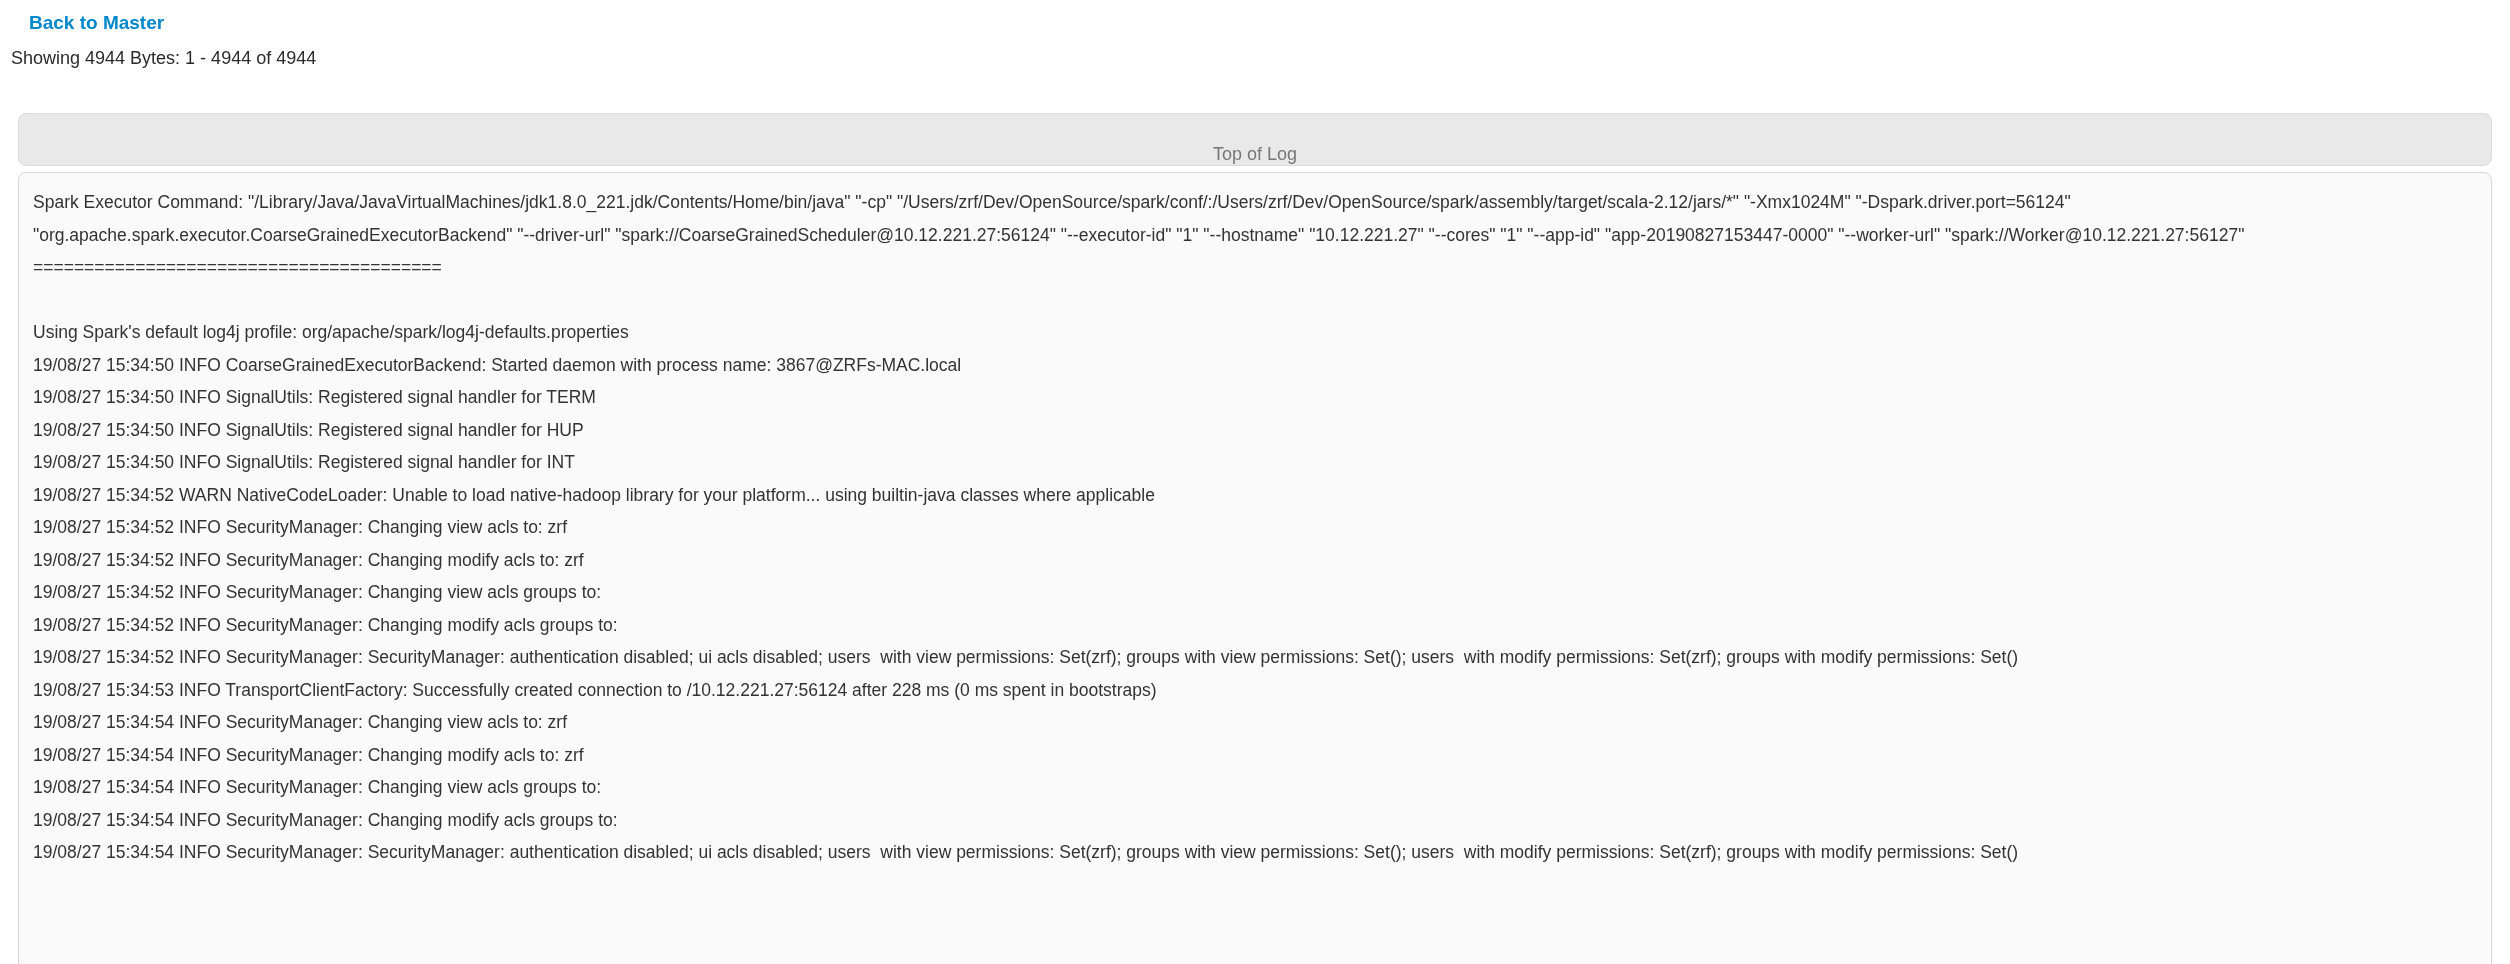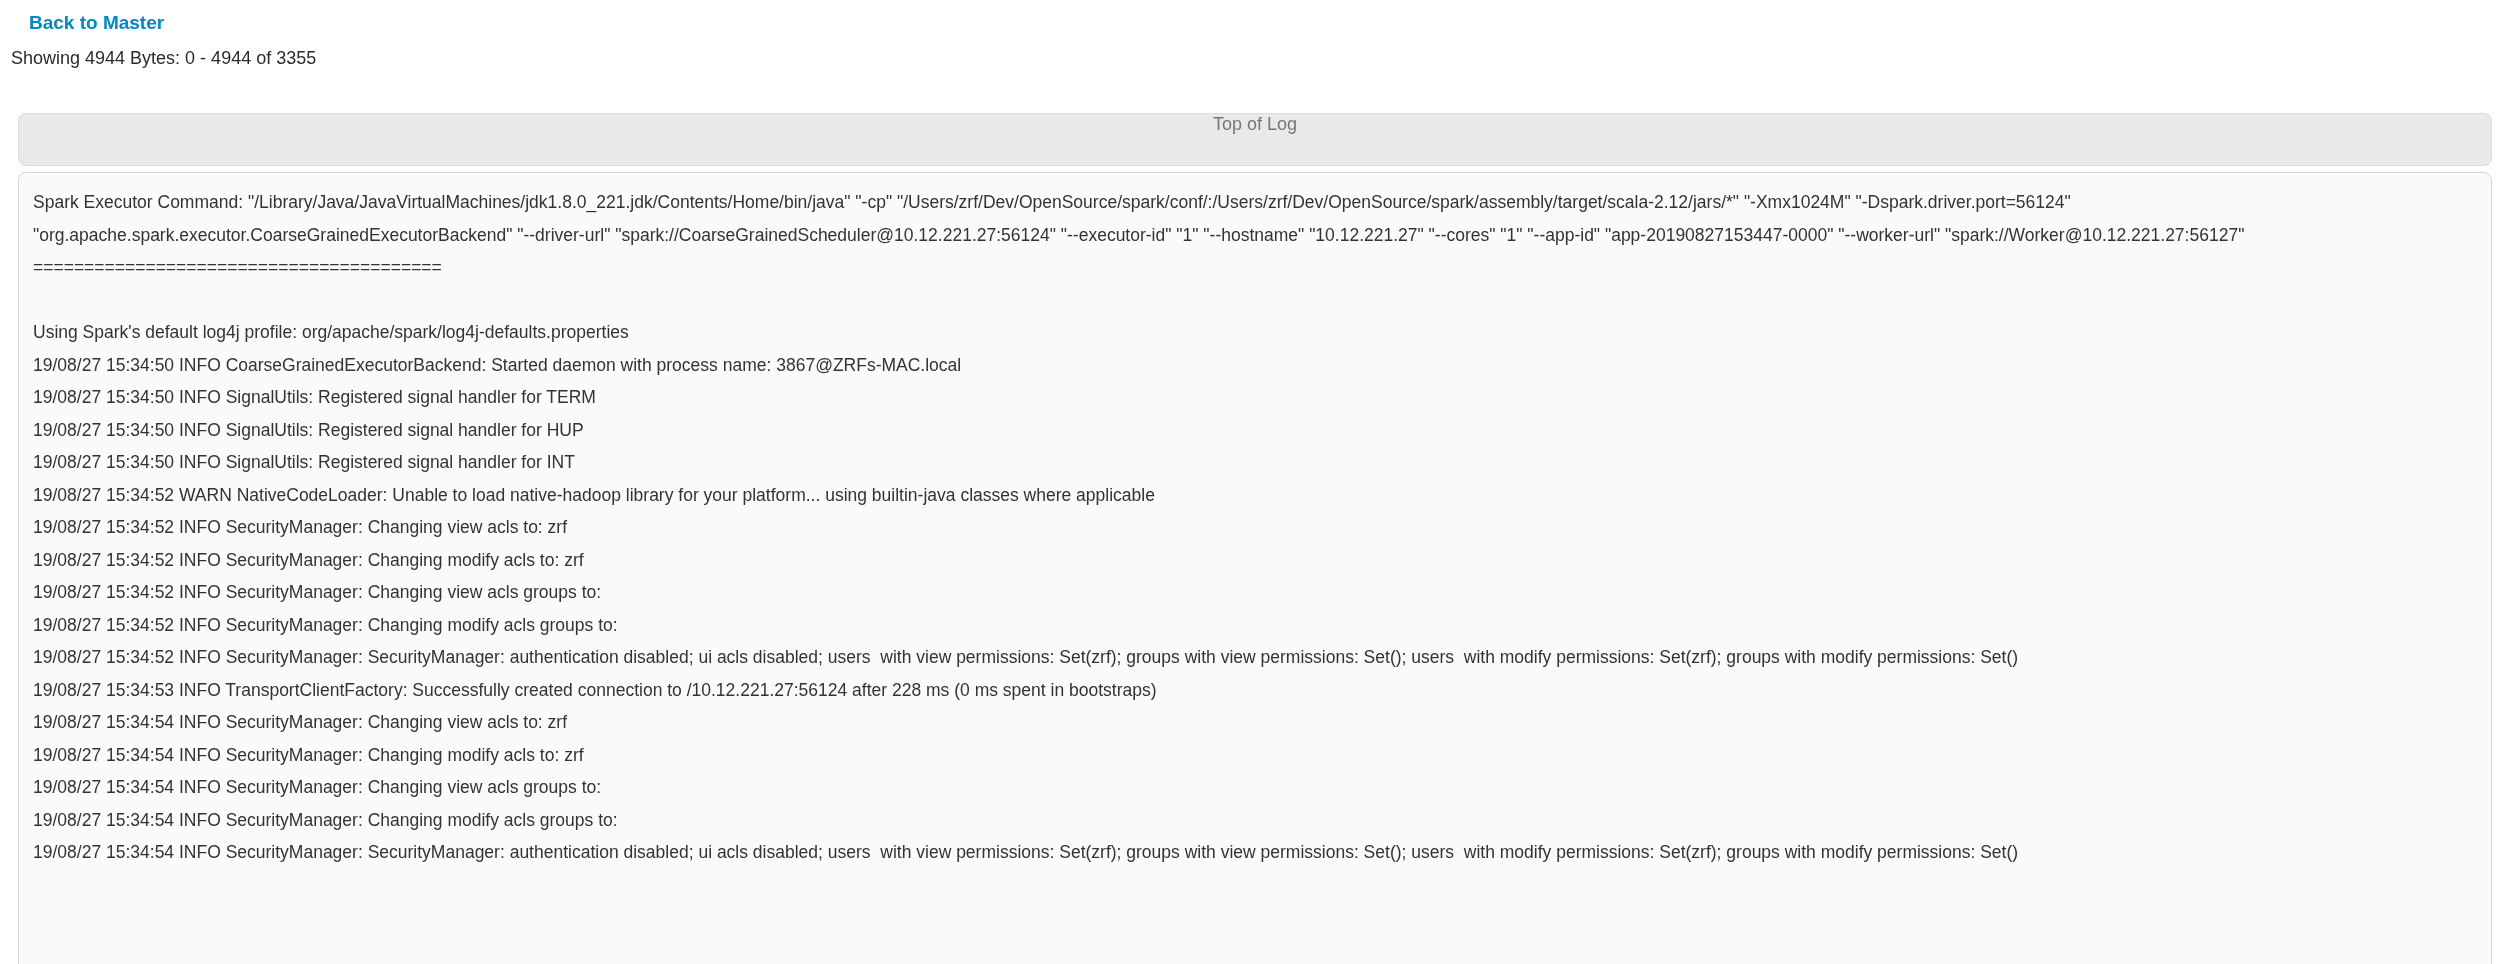--- a/index.html
+++ b/index.html
@@ -31,21 +31,21 @@
     color: #2b2b2b;
   }
   .log-header {
     box-sizing: border-box;
     margin: 44px 18px 6px 18px;
     height: 53px;
     background: var(--header-bg, #e9e9e9);
     border: 1px solid #dcdcdc;
     border-radius: 8px;
     display: flex;
-    align-items: flex-start;
+    align-items: flex-end;
     justify-content: center;
     color: var(--header-text, #777777);
     font-size: 18px;
     cursor: pointer;
   }
   .log-box {
     box-sizing: border-box;
     margin: 0 18px;
     min-height: 840px;
     padding: 13px 14px;
@@ -62,21 +62,21 @@
   }
 </style>
 </head>
 <body>
 
 <div>
   <div>
     <a class="back-link">Back to Master</a>
   </div>
 
-  <div class="byte-range">Showing 4944 Bytes: 0 - 4944 of 3355</div>
+  <div class="byte-range">Showing 4944 Bytes: 1 - 4944 of 4944</div>
 
   <div class="log-header">
     <span>Top of Log</span>
   </div>
 
   <pre class="log-box">Spark Executor Command: "/Library/Java/JavaVirtualMachines/jdk1.8.0_221.jdk/Contents/Home/bin/java" "-cp" "/Users/zrf/Dev/OpenSource/spark/conf/:/Users/zrf/Dev/OpenSource/spark/assembly/target/scala-2.12/jars/*" "-Xmx1024M" "-Dspark.driver.port=56124" "org.apache.spark.executor.CoarseGrainedExecutorBackend" "--driver-url" "spark://CoarseGrainedScheduler@10.12.221.27:56124" "--executor-id" "1" "--hostname" "10.12.221.27" "--cores" "1" "--app-id" "app-20190827153447-0000" "--worker-url" "spark://Worker@10.12.221.27:56127"
 ========================================
 
 Using Spark's default log4j profile: org/apache/spark/log4j-defaults.properties
 19/08/27 15:34:50 INFO CoarseGrainedExecutorBackend: Started daemon with process name: 3867@ZRFs-MAC.local

